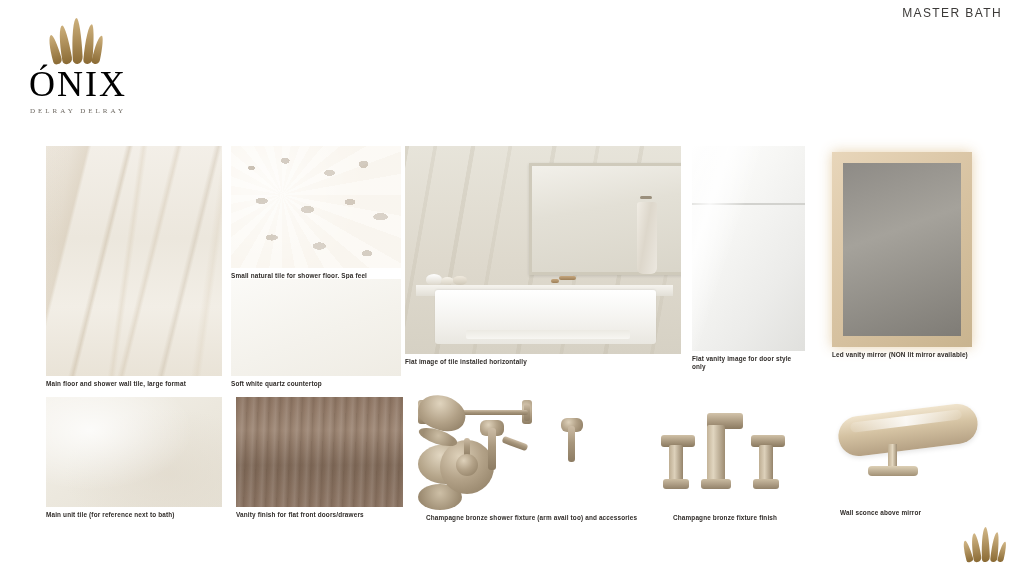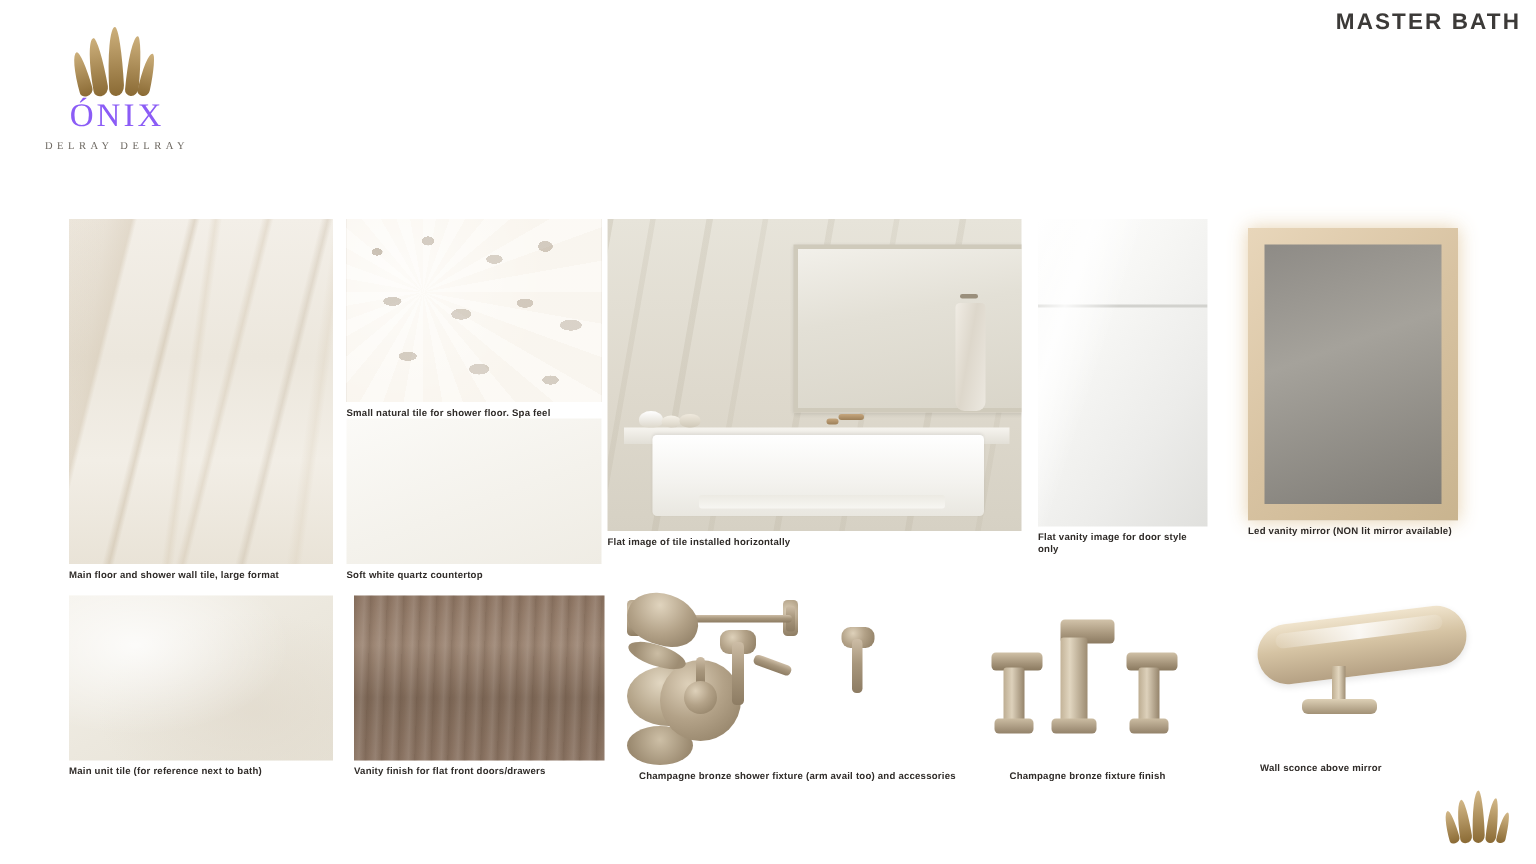--- a/index.html
+++ b/index.html
@@ -13,24 +13,24 @@
     position: relative;
     overflow: hidden;
     font-family: "Liberation Sans", sans-serif;
     color: #231f20;
   }
 
   
   .page-title {
     position: absolute;
     top: 6px;
-    right: 10px;
-    font-size: 15px;
+    right: 22px;
+    font-size: 12px;
     letter-spacing: 1.4px;
-    font-weight: bold;
+    font-weight: normal;
     color: #3c3a38;
   }
 
   
   .logo {
     position: absolute;
     left: 18px;
     top: 14px;
     width: 120px;
     height: 100px;
@@ -50,23 +50,23 @@
     transform-origin: bottom center;
   }
   .logo-flame span:nth-child(1) { left: 2px;  width: 9px;  height: 30px; transform: rotate(-16deg); }
   .logo-flame span:nth-child(2) { left: 11px; width: 10px; height: 39px; transform: rotate(-10deg); }
   .logo-flame span:nth-child(3) { left: 21px; width: 10px; height: 46px; transform: rotate(-3deg); }
   .logo-flame span:nth-child(4) { left: 31px; width: 9px;  height: 40px; transform: rotate(5deg); }
   .logo-flame span:nth-child(5) { left: 39px; width: 8px;  height: 29px; transform: rotate(12deg); }
 
   .logo-name {
     font-family: "Liberation Serif", serif;
-    font-size: 22px;
+    font-size: 36px;
     letter-spacing: 2px;
-    color: #8b5cf6;
+    color: #000000;
     line-height: 1;
   }
   .logo-sub {
     font-family: "Liberation Serif", serif;
     font-size: 7px;
     letter-spacing: 3px;
     color: #6d6861;
     margin-top: 5px;
   }
 

